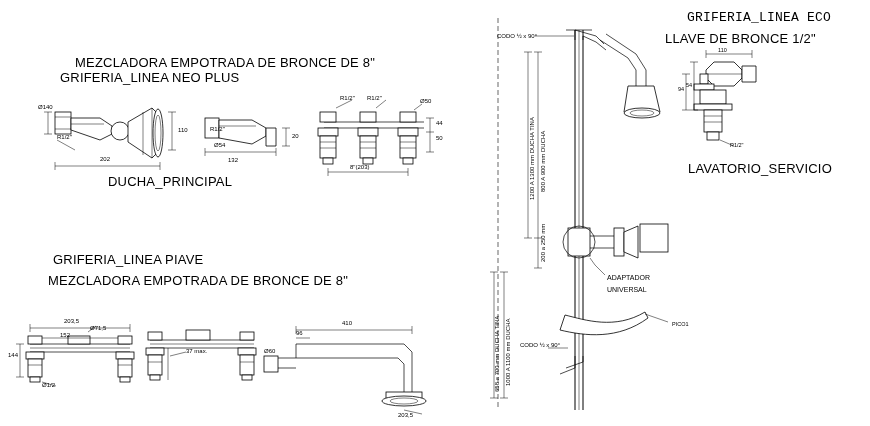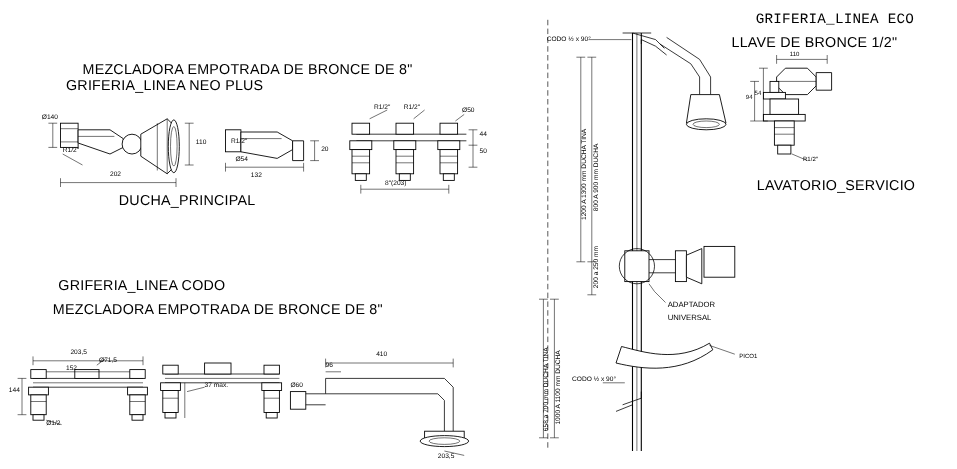--- a/index.html
+++ b/index.html
@@ -18,21 +18,21 @@
   .dash{stroke:#000;fill:none;stroke-width:.6;stroke-dasharray:5 3;}
   .fillw{fill:#fff;stroke:#000;stroke-width:.8;}
 </style>
 </head>
 <body>
 
 <div class="lbl t13" style="left:60px;top:34px;margin-top:36px;">GRIFERIA_LINEA NEO PLUS</div>
 <div class="lbl t13" style="left:75px;top:55px;">MEZCLADORA EMPOTRADA DE BRONCE DE 8"</div>
 <div class="lbl t13" style="left:108px;top:174px;">DUCHA_PRINCIPAL</div>
 
-<div class="lbl t13" style="left:53px;top:252px;">GRIFERIA_LINEA CODO</div>
+<div class="lbl t13" style="left:53px;top:252px;">GRIFERIA_LINEA PIAVE</div>
 <div class="lbl t13" style="left:48px;top:273px;">MEZCLADORA EMPOTRADA DE BRONCE DE 8"</div>
 
 <div class="lbl t13" style="left:687px;top:10px;font-family:Liberation Mono, monospace;">GRIFERIA_LINEA ECO</div>
 <div class="lbl t13" style="left:665px;top:31px;">LLAVE DE BRONCE 1/2"</div>
 <div class="lbl t13" style="left:688px;top:161px;">LAVATORIO_SERVICIO</div>
 
 <div class="lbl t6" style="left:497px;top:33px;">CODO ½ x 90°</div>
 <div class="lbl t6" style="left:520px;top:342px;">CODO ½ x 90°</div>
 <div class="lbl t7" style="left:607px;top:274px;">ADAPTADOR</div>
 <div class="lbl t7" style="left:607px;top:286px;">UNIVERSAL</div>

